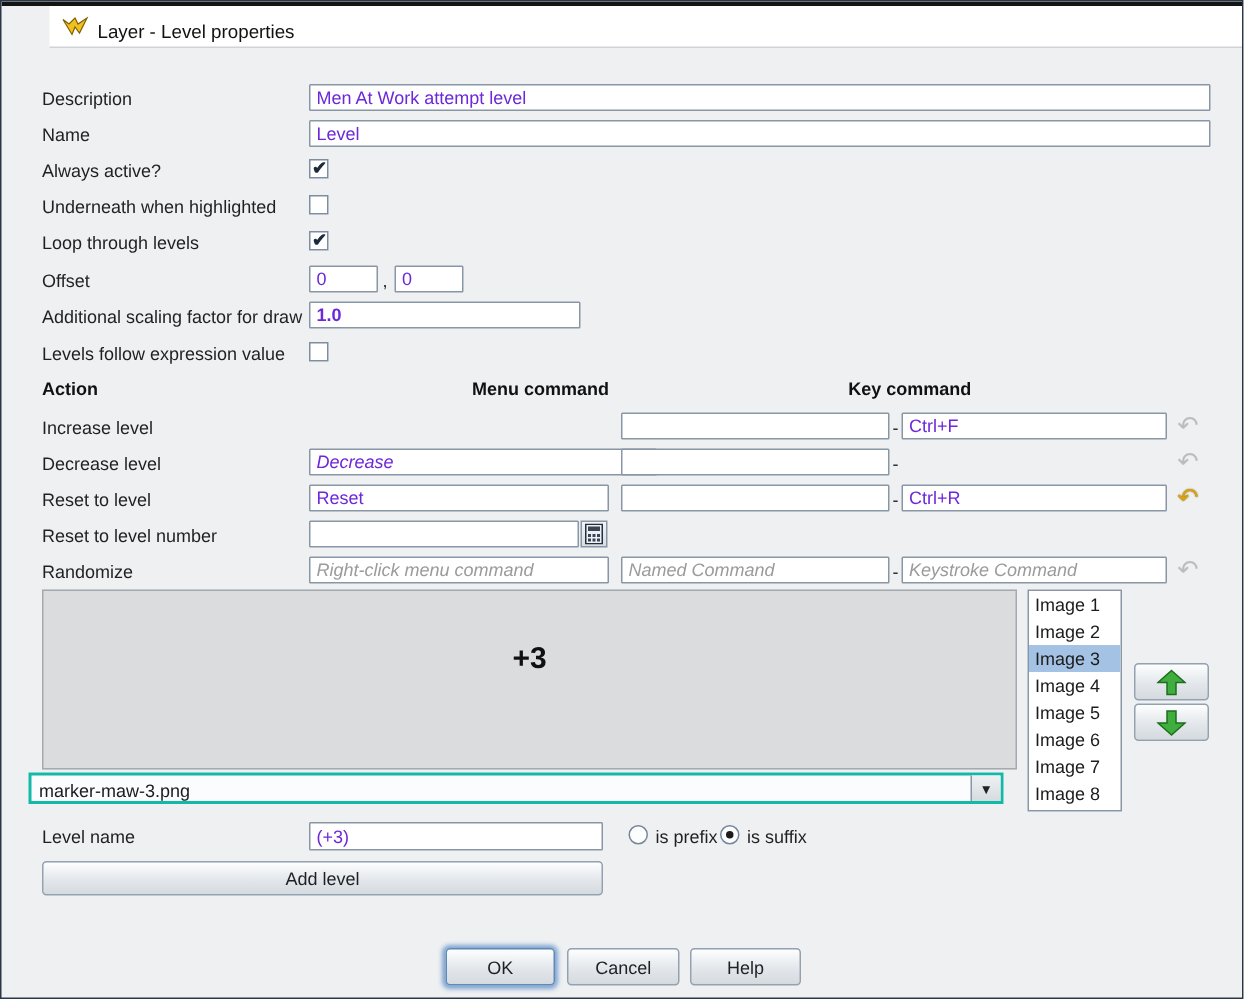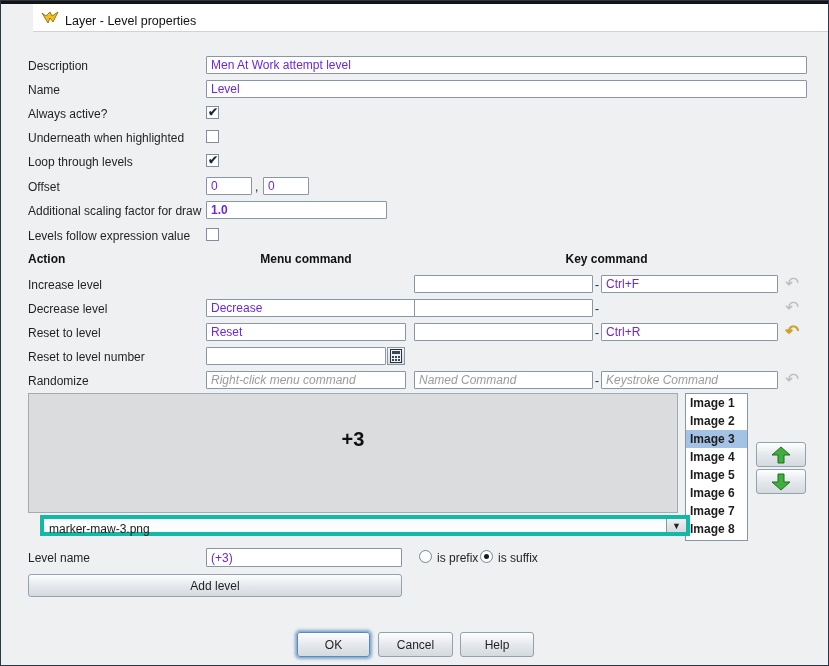--- a/index.html
+++ b/index.html
@@ -90,35 +90,35 @@
   }
   .preview-text {
     font-size: 20px; font-weight: bold; color: #101010;
     margin-bottom: 28px;
   }
   .imglist {
     position: absolute; left: 684px; top: 392px; width: 63px; height: 148px;
     background: #fff; border: 1px solid #8896a6;
     font-size: 12px; color: #1c1c1c; overflow: hidden;
   }
-  .imglist .item { height: 18px; line-height: 18px; padding-left: 4px; cursor: pointer; font-weight: bold; }
+  .imglist .item { height: 18px; line-height: 18px; padding-left: 4px; cursor: pointer; }
   .imglist .item.selected { background: #a4c2e4; }
   .btn {
     background: linear-gradient(#fdfefe, #e3e7eb 55%, #d5dadf);
     border: 1px solid #93a1b1;
     border-radius: 3px;
     font-family: Liberation Sans, sans-serif;
     font-size: 12px; color: #1f2023;
     text-align: center; cursor: pointer;
     display: flex; align-items: center; justify-content: center;
   }
   .arrowbtn { position: absolute; left: 755px; width: 50px; height: 25px; }
   .combo {
-    position: absolute; left: 39px; top: 514px; width: 650px; height: 21px;
-    background: #fbfcfd; border: 4px solid #14b8a6;
+    position: absolute; left: 18px; top: 514px; width: 650px; height: 21px;
+    background: #fbfcfd; border: 2px solid #14b8a6;
   }
   .combo-text {
     position: absolute; left: 5px; top: 3px;
     font-size: 12px; color: #1c1c1c;
   }
   .combo-btn {
     position: absolute; right: 0; top: 0; bottom: 0; width: 20px;
     background: linear-gradient(#eef1f3, #d6dbe0);
     border-left: 1px solid #8896a6;
     display: flex; align-items: center; justify-content: center;
@@ -167,31 +167,31 @@
   <span class="dash" style="left:254px; top:179px">,</span>
   <input class="tf" style="left: 262px; top: 176px; width: 46px;" value="0">
 
   <span class="lbl" style="top:203px">Additional scaling factor for draw</span>
   <input class="tf" style="left: 205px; top: 200px; width: 181px; font-weight: bold;" value="1.0">
 
   <span class="lbl" style="top:228px">Levels follow expression value</span>
   <span class="cb" style="left:205px; top:227px"></span>
 
   <span class="lbl hdr" style="top:251px">Action</span>
-  <span class="lbl hdr" style="left:205px; top:251px; width:200px; text-align:center">Menu command</span>
+  <span class="lbl hdr" style="left:205px; top:251px; width:200px; text-align:right">Menu command</span>
   <span class="lbl hdr" style="left:413px; top:251px; width:385px; text-align:center">Key command</span>
 
   <span class="lbl" style="top:277px">Increase level</span>
   <input class="tf" style="left: 413px; top: 274px; width: 179px;">
   <span class="dash" style="left:594px; top:277px">-</span>
   <input class="tf" style="left: 600px; top: 274px; width: 177px;" value="Ctrl+F">
   <span class="undo disabled" style="left:781px; top:273px">↶</span>
 
   <span class="lbl" style="top:301px">Decrease level</span>
-  <input class="tf" style="left: 205px; top: 298px; width: 232px;" value="Decrease">
+  <input class="tf" style="left: 205px; top: 298px; width: 232px; font-style: italic;" value="Decrease">
   <input class="tf" style="left: 413px; top: 298px; width: 179px;">
   <span class="dash" style="left:594px; top:301px">-</span>
   <span class="undo disabled" style="left:781px; top:297px">↶</span>
 
   <span class="lbl" style="top:325px">Reset to level</span>
   <input class="tf" style="left: 205px; top: 322px; width: 200px;" value="Reset">
   <input class="tf" style="left: 413px; top: 322px; width: 179px;">
   <span class="dash" style="left:594px; top:325px">-</span>
   <input class="tf" style="left: 600px; top: 322px; width: 177px;" value="Ctrl+R">
   <span class="undo enabled" style="left:781px; top:321px">↶</span>

